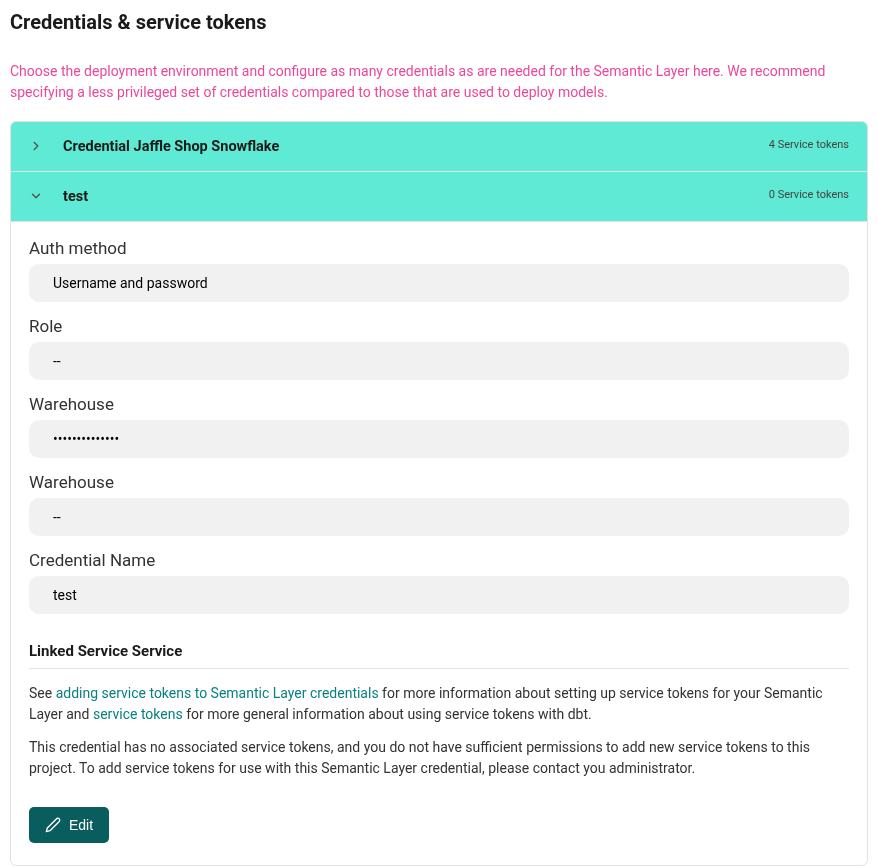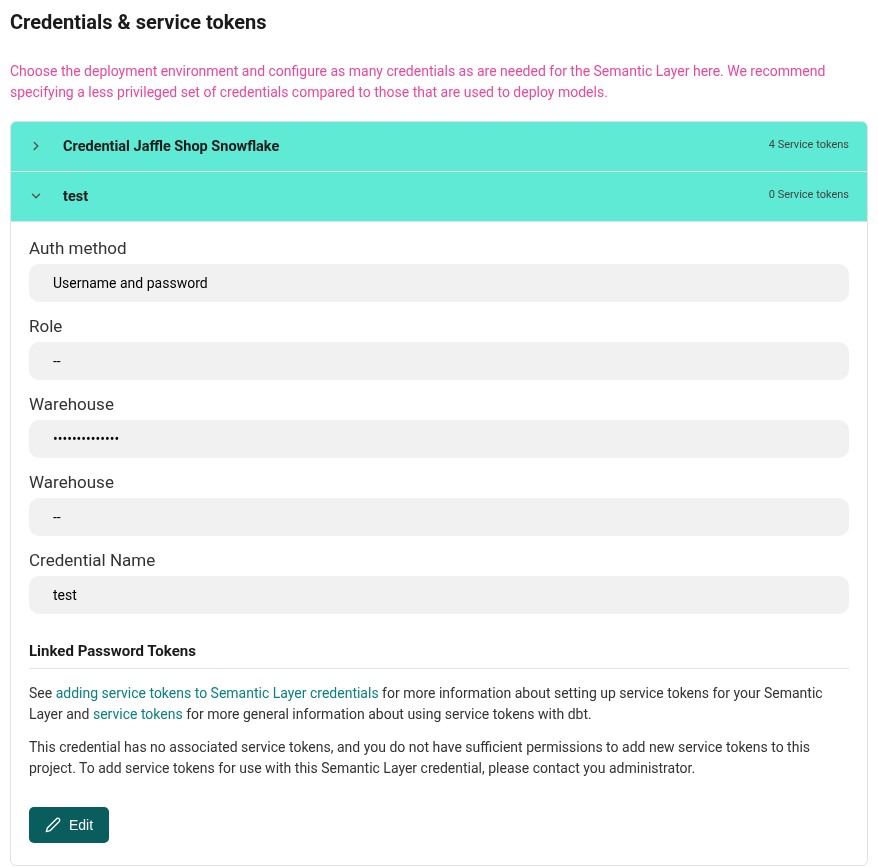--- a/index.html
+++ b/index.html
@@ -165,21 +165,21 @@
     <div class="field">
       <div class="field-label">Warehouse</div>
       <div class="field-value">--</div>
     </div>
 
     <div class="field">
       <div class="field-label">Credential Name</div>
       <div class="field-value">test</div>
     </div>
 
-    <div class="section-heading">Linked Password Tokens</div>
+    <div class="section-heading">Linked Service Service</div>
 
     <div class="body-text">
       <span>See </span><a class="link">adding service tokens to Semantic Layer credentials</a><span> for more information about setting up service tokens for your Semantic Layer and </span><a class="link">service tokens</a><span> for more general information about using service tokens with dbt.</span>
     </div>
 
     <div class="body-text">This credential has no associated service tokens, and you do not have sufficient permissions to add new service tokens to this project. To add service tokens for use with this Semantic Layer credential, please contact you administrator.</div>
 
     <button class="edit-btn">
       <svg viewBox="0 0 24 24" fill="none" stroke="currentColor" stroke-width="2" stroke-linecap="round" stroke-linejoin="round">
         <path d="M17 3a2.85 2.85 0 1 1 4 4L7.5 20.5 2 22l1.5-5.5L17 3z"></path>

